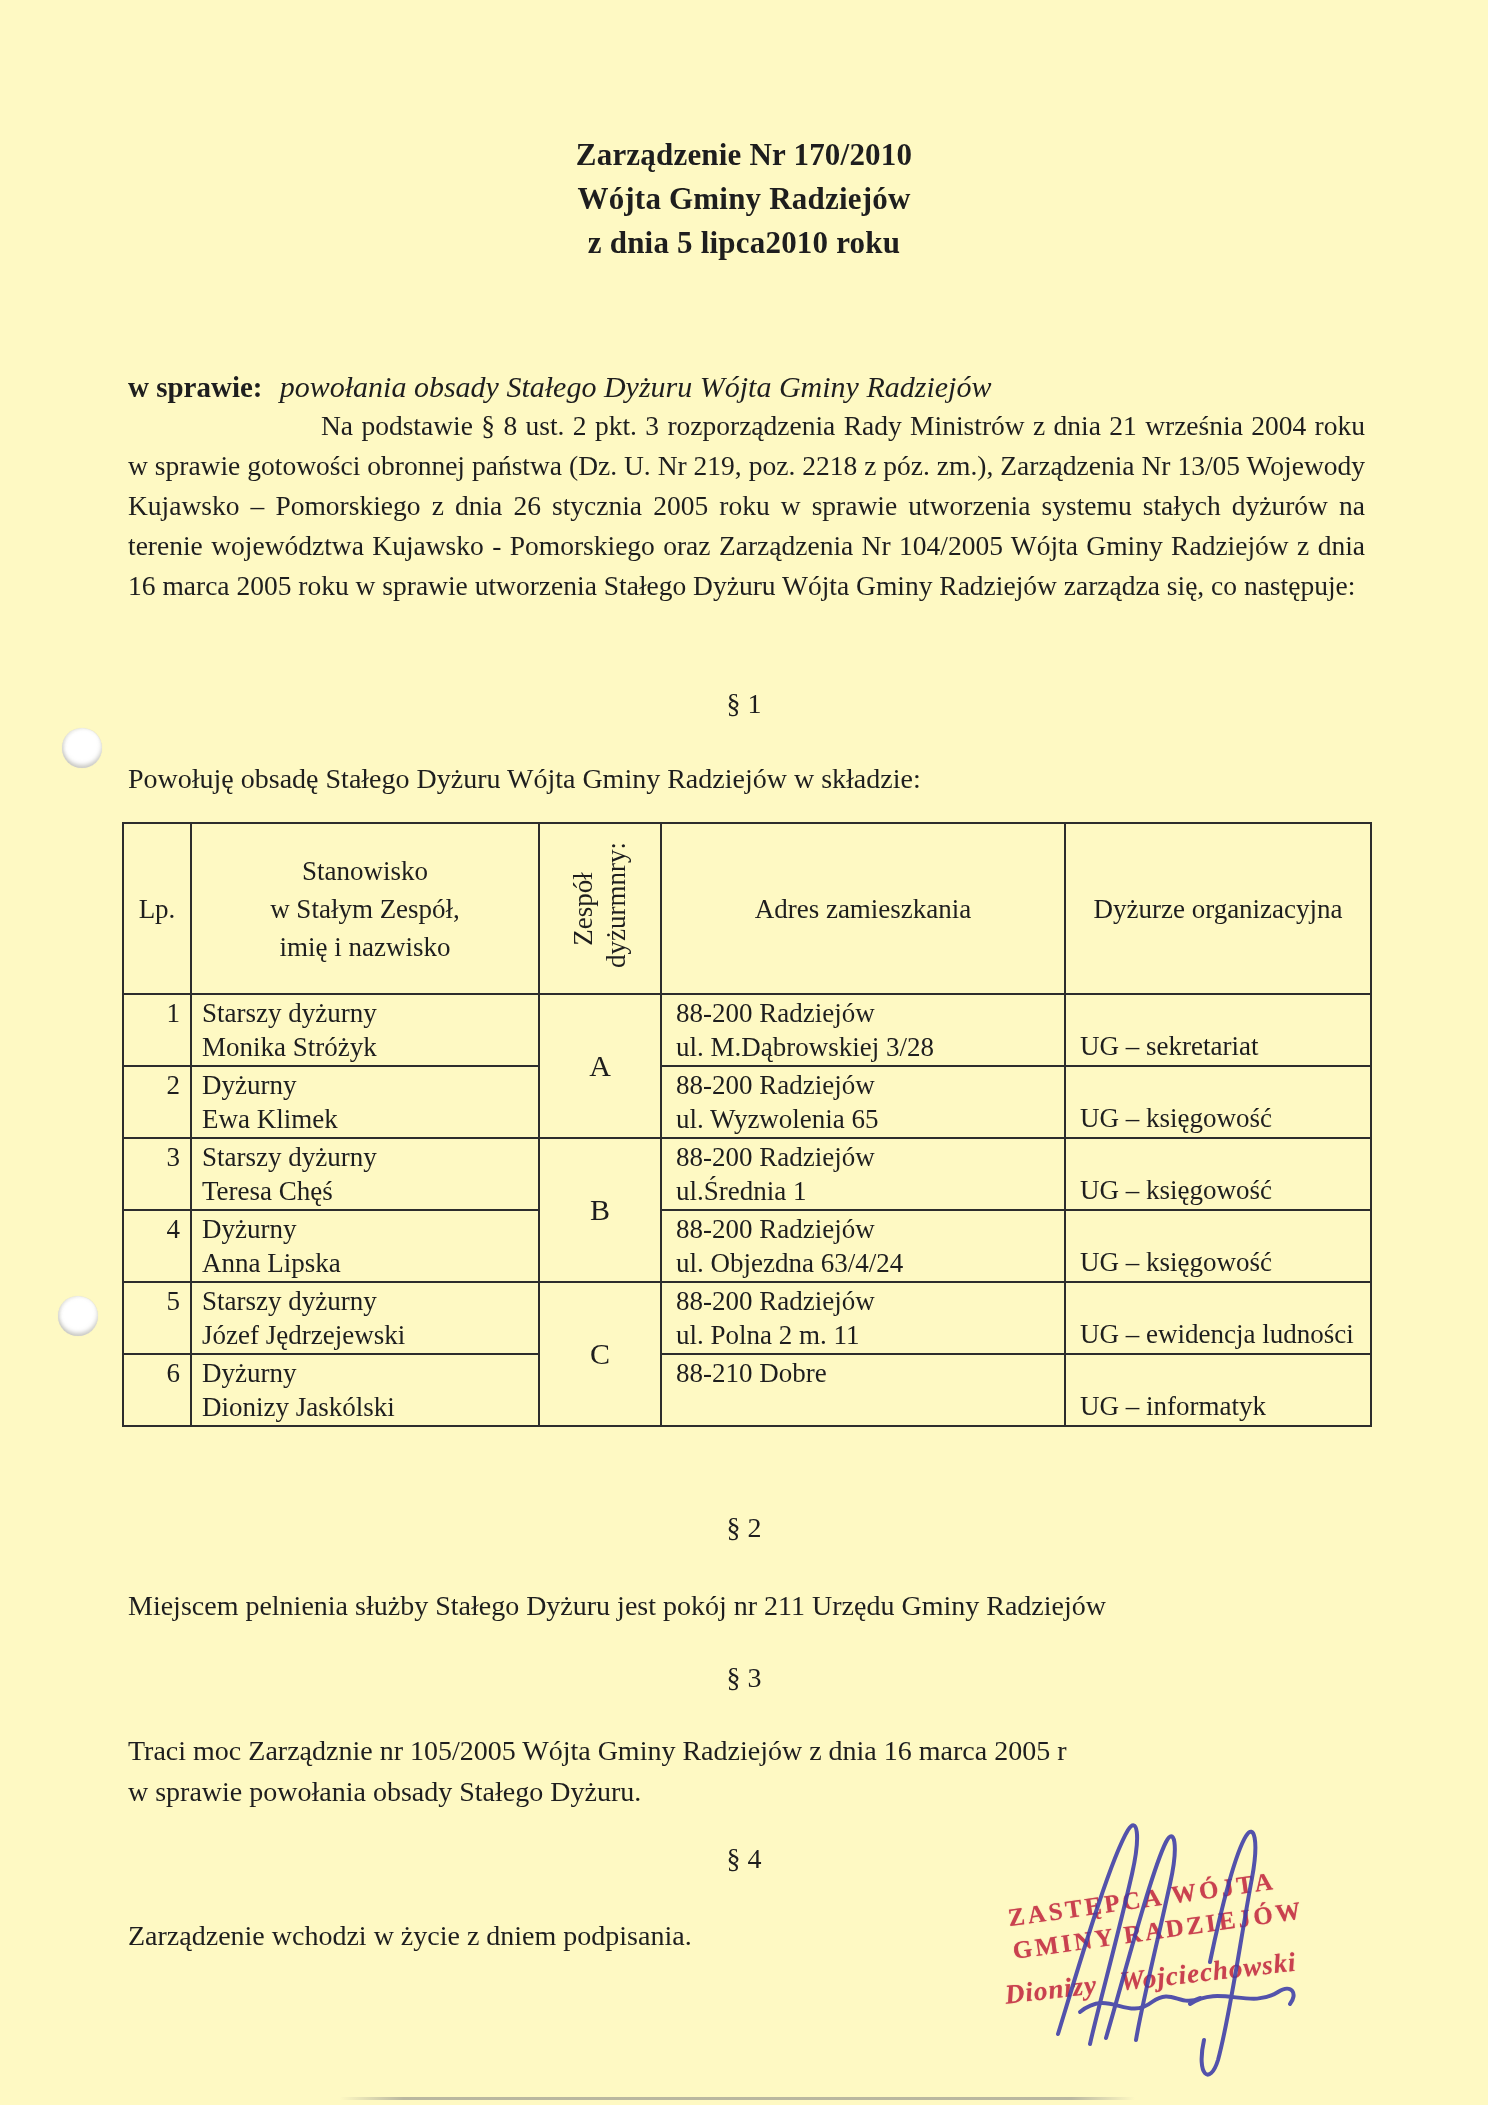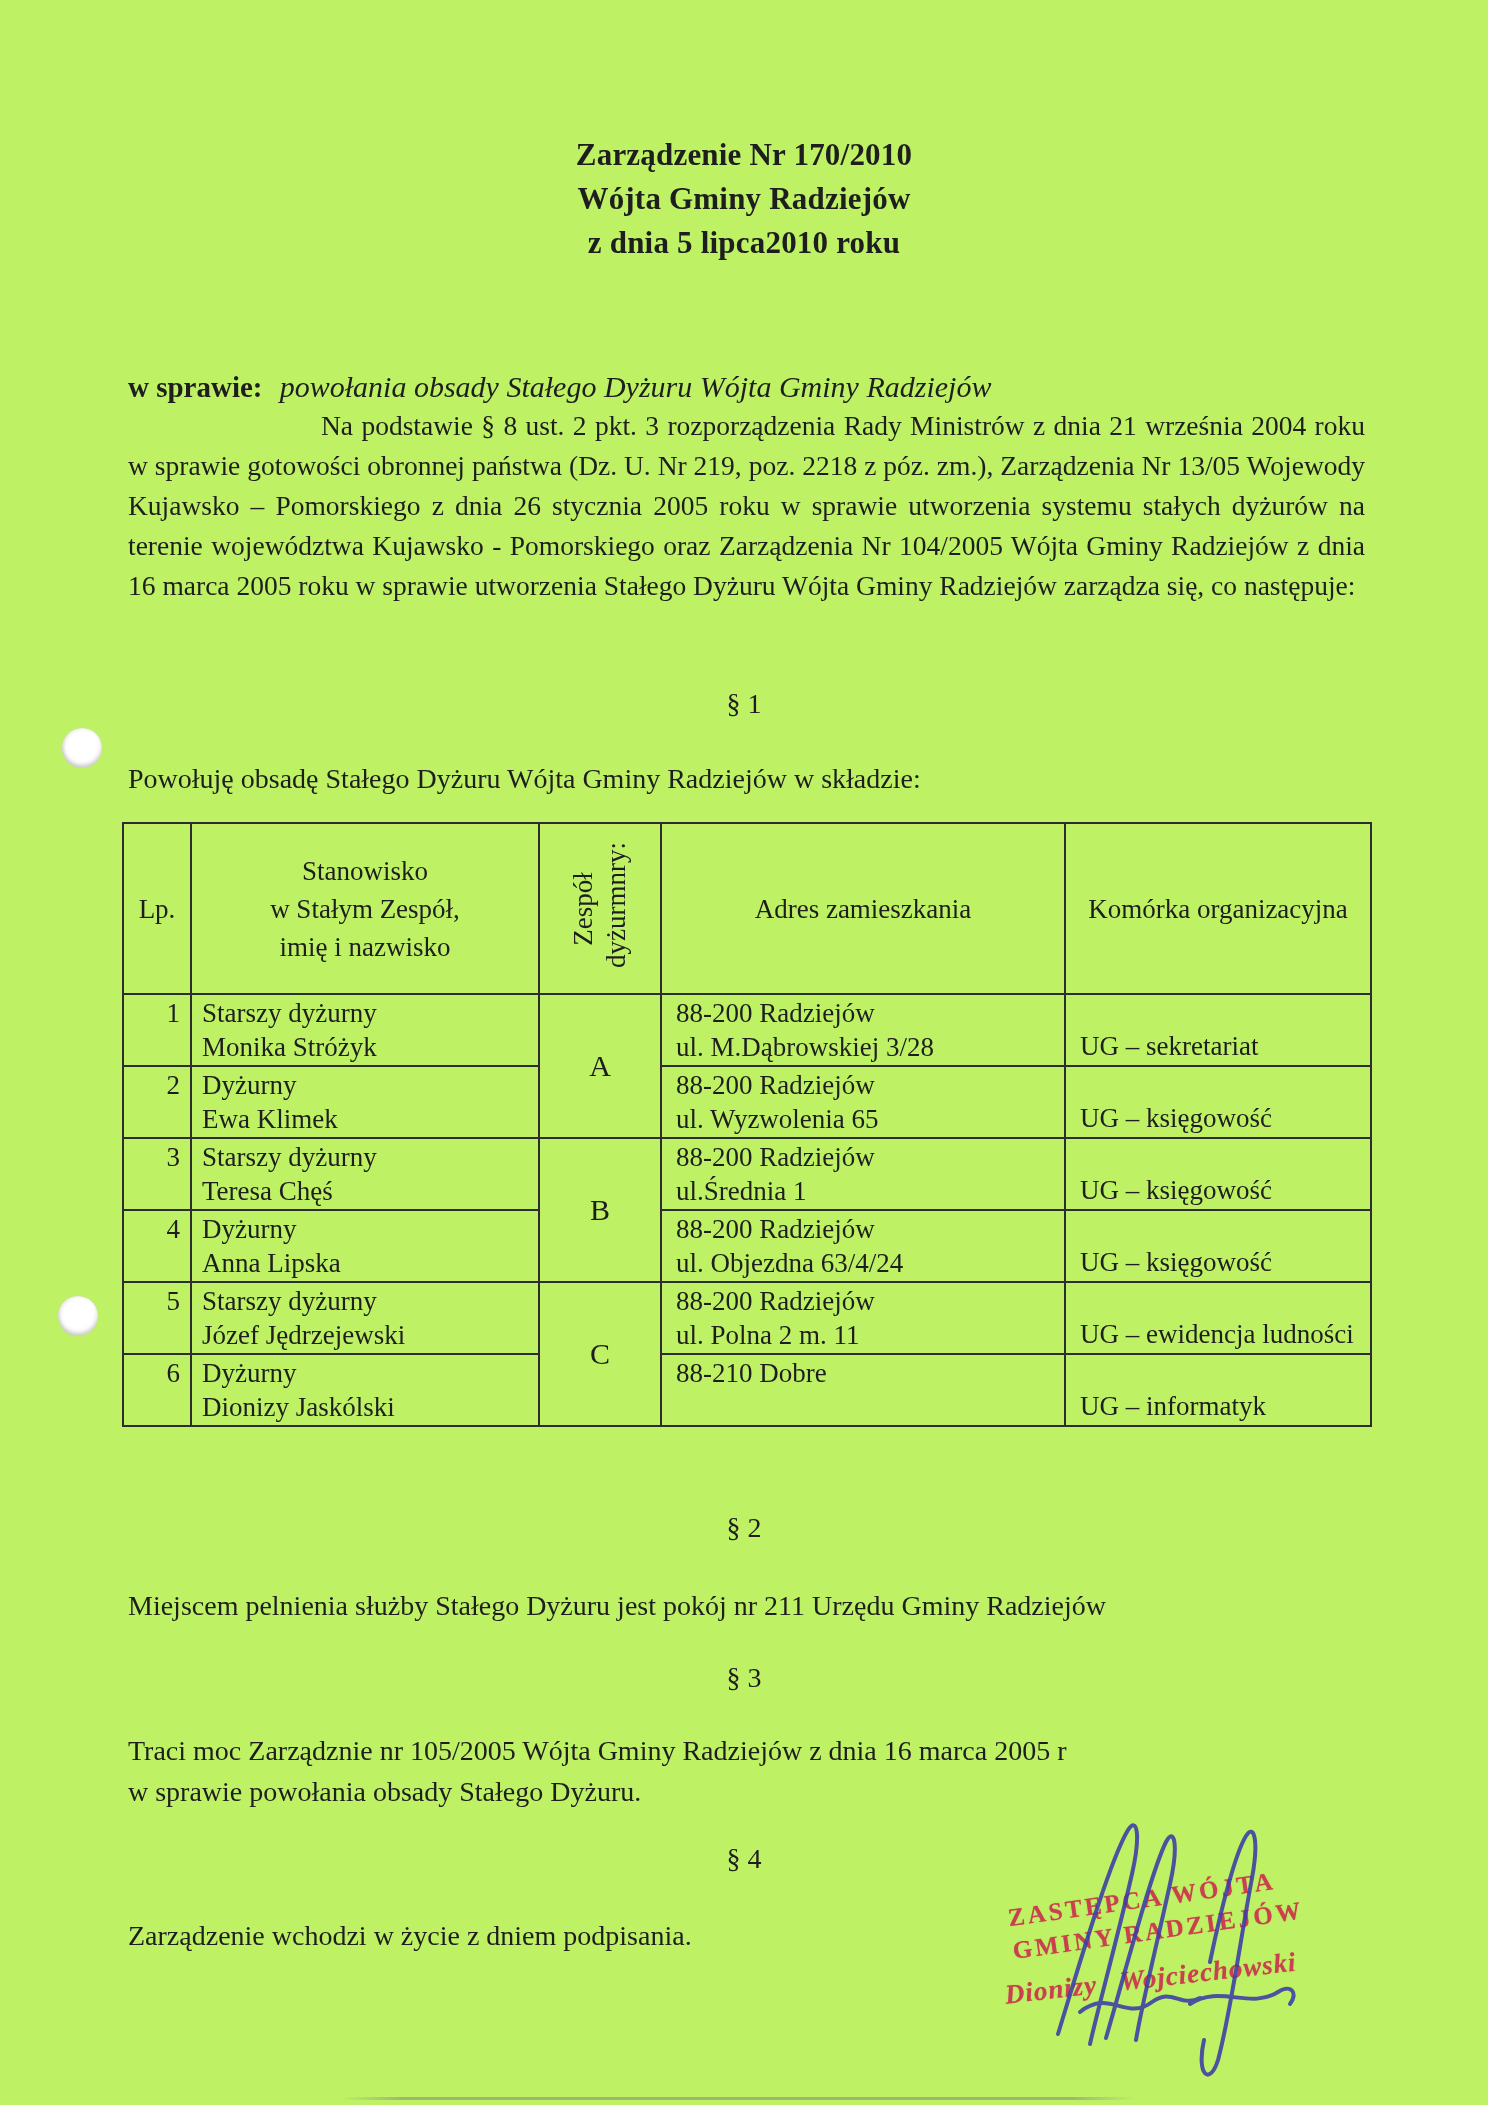--- a/index.html
+++ b/index.html
@@ -1,19 +1,19 @@
 <!DOCTYPE html>
 <html><head>
 <meta charset="utf-8">
 <style>
   html,body{margin:0;padding:0;background:#ffffff;}
   .page{
     position:relative;
     width:1488px;height:2105px;
-    background:#bef264;
+    background:#fef9c3;
     font-family:"Liberation Serif", serif;
     color:#1e1e1e;
     overflow:hidden;
   }
   
   .title-block{position:absolute;top:133px;left:0;width:100%;text-align:center;}
   .title-line{font-weight:bold;font-size:31px;line-height:44px;letter-spacing:.2px;}
   
   .subject{position:absolute;top:346px;left:128px;font-size:29px;white-space:nowrap;margin-top:24px;}
   .subject .lbl{font-weight:bold;}
@@ -109,21 +109,21 @@
         <div>w Stałym Zespół,</div>
         <div>imię i  nazwisko</div>
       </th>
       <th>
         <div class="vert">
           <div>Zespół</div>
           <div>dyżurmnry:</div>
         </div>
       </th>
       <th>Adres zamieszkania</th>
-      <th>Komórka organizacyjna</th>
+      <th>Dyżurze organizacyjna</th>
     </tr>
 
     <tr class="datarow">
       <td class="lp">1</td>
       <td class="stan">
         <div>Starszy dyżurny</div>
         <div>Monika Stróżyk</div>
       </td>
       <td class="zesp" rowspan="2">A</td>
       <td class="adres">

